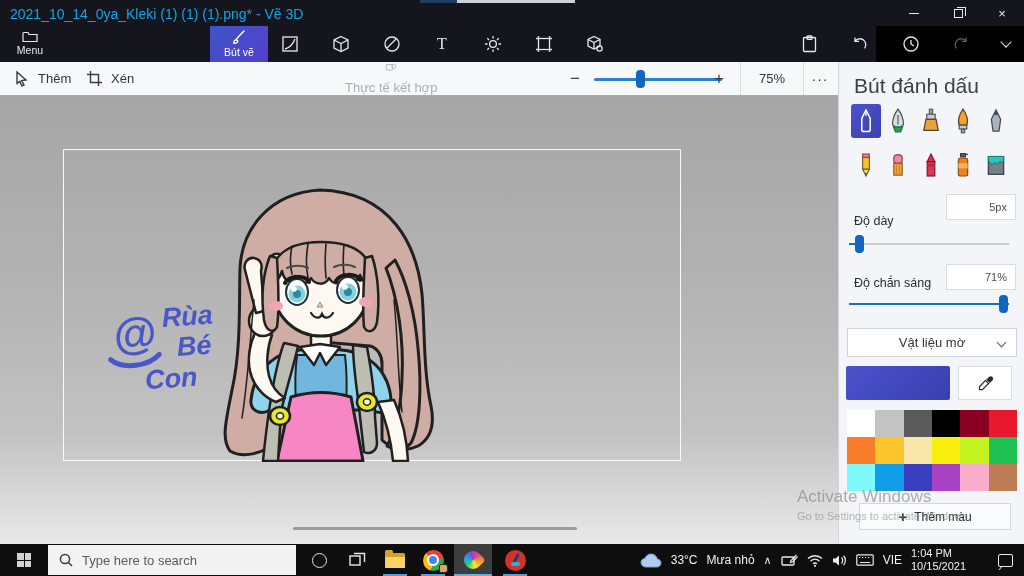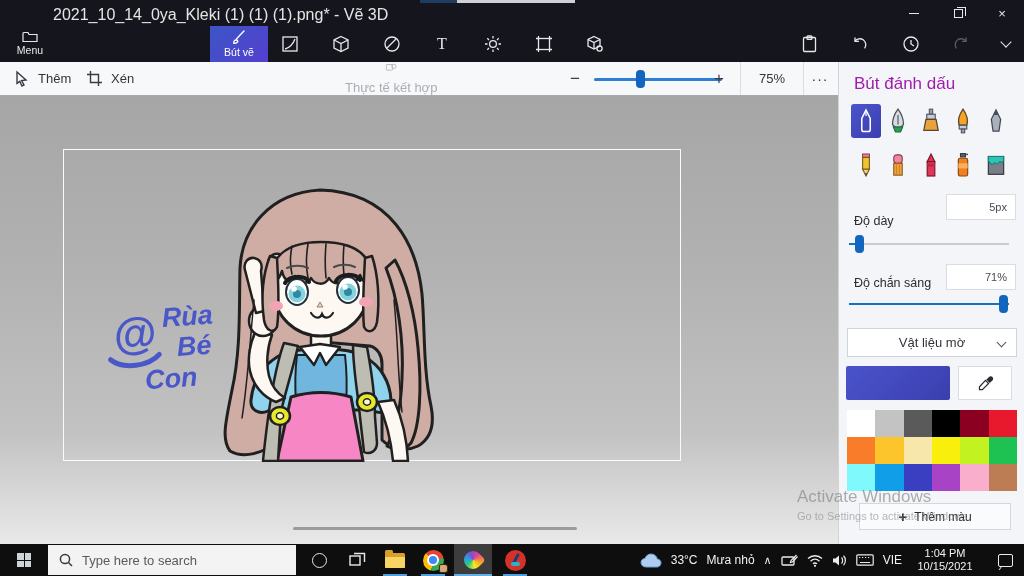--- a/index.html
+++ b/index.html
@@ -4,29 +4,29 @@
 <style>
   * { margin:0; padding:0; box-sizing:border-box; }
   body { width:1024px; height:576px; overflow:hidden; font-family:"Liberation Sans",sans-serif; background:#000; }
   .screen { position:relative; width:1024px; height:576px; overflow:hidden; }
 
   
   .titlebar { position:absolute; left:0; top:0; width:1024px; height:26px; background:#15161d; }
   .strip-blue  { position:absolute; left:420; top:0; width:37px; height:3px; background:#1f3d60; }
   .strip-light { position:absolute; left:457px; top:0; width:118px; height:3px; background:#ccd1d7; }
   .strip-blue { left:420px; }
-  .title-text { position:absolute; left:10px; top:6px; font-size:16px; color:#e5e5e5; white-space:nowrap;margin-left:43px; }
+  .title-text { position:absolute; left:10px; top:6px; font-size:14px; color:#0ea5e9; white-space:nowrap; }
   .win-btn { position:absolute; top:0; width:44px; height:26px; display:flex; align-items:center; justify-content:center; color:#e8e8ec; }
   .wb-min { right:88px; } .wb-max { right:44px; } .wb-close { right:0; font-size:13px; }
   .min-glyph { width:10px; height:0; border-top:1px solid #e8e8ec; }
   .max-glyph { width:9px; height:9px; border:1px solid #e8e8ec; position:relative; }
   .max-glyph::before { content:""; position:absolute; left:2px; top:-3px; width:8px; height:8px; border:1px solid #e8e8ec; border-left:none; border-bottom:none; }
 
   
-  .toolbar-dark { position:absolute; left:0; top:26px; width:1024px; height:36px; background:#15161d; }
+  .toolbar-dark { position:absolute; left:0; top:26px; width:876px; height:36px; background:#15161d; }
   .menu-item { position:absolute; left:8px; top:2px; width:44px; height:33px; display:flex; flex-direction:column; align-items:center; color:#e8e8ec; }
   .menu-item svg { margin-top:2px; }
   .menu-label { font-size:10.5px; margin-top:1px; }
   .brush-tab { position:absolute; left:210px; top:0; width:58px; height:36px; background:linear-gradient(135deg,#3d55c6,#5340cf); display:flex; flex-direction:column; align-items:center; justify-content:center; color:#fff; }
   .brush-tab .lbl { font-size:10.5px; margin-top:1px; }
   .tb-icon { position:absolute; top:6px; width:24px; height:24px; display:flex; align-items:center; justify-content:center; color:#e8e8ec; }
   .tb-icon svg { stroke:#e8e8ec; fill:none; stroke-width:1.3; }
   .t-glyph { font-size:16px; font-family:"Liberation Serif",serif; }
   .disabled-icon svg { stroke:#5c5d68 !important; }
   .chev-down { width:8px; height:8px; border-right:1.5px solid #e8e8ec; border-bottom:1.5px solid #e8e8ec; transform:rotate(45deg); margin-top:-4px; }
@@ -51,21 +51,21 @@
   .canvas svg { position:absolute; left:0; top:0; }
   .hscrollbar { position:absolute; left:293px; top:431px; width:284px; height:3px; background:#9b9b9b; border-radius:2px; }
 
   
   .watermark { position:absolute; left:797px; top:487px; width:230px; color:#7e7e7e; opacity:.62; z-index:60; pointer-events:none; }
   .watermark .l1 { font-size:17px; }
   .watermark .l2 { font-size:11px; margin-top:3px; color:#8b8b8b; }
 
   
   .panel { position:absolute; left:838px; top:62px; width:186px; height:482px; background:#f3f5f8; border-left:1px solid #d2d4d8; }
-  .panel-title { position:absolute; left:15px; top:12px; font-size:17px; color:#a21caf; }
+  .panel-title { position:absolute; left:15px; top:12px; font-size:21px; color:#404040; }
   .brush-grid { position:absolute; left:12px; top:42px; width:162px; display:grid; grid-template-columns:repeat(5,1fr); grid-row-gap:10px; }
   .brush-cell { width:30px; height:34px; display:flex; align-items:center; justify-content:center; border-radius:3px; }
   .brush-cell.selected { background:linear-gradient(135deg,#4c54cb,#3b3fb0); }
   .field-label { position:absolute; left:15px; font-size:12.5px; color:#2b2b33; }
   .value-box { position:absolute; left:107px; width:70px; height:26px; background:#fff; border:1px solid #d9dce1; font-size:11px; color:#4b4b52; display:flex; align-items:center; justify-content:flex-end; padding-right:8px; }
   .pslider { position:absolute; left:10px; width:160px; height:20px; }
   .ps-track { position:absolute; left:0; top:9px; width:100%; height:2px; background:#c9cbce; }
   .ps-fill { position:absolute; left:0; top:9px; height:2px; background:#1472bf; }
   .ps-thumb { position:absolute; top:1px; width:9px; height:18px; background:#1266c0; border-radius:4px; margin-left:-4px; }
   .dropdown { position:absolute; left:8px; top:266px; width:170px; height:29px; background:#fff; border:1px solid #cfd3da; display:flex; align-items:center; justify-content:center; font-size:13px; color:#33333b; }
@@ -96,21 +96,21 @@
   .chrome-icon::before { content:""; position:absolute; left:4.5px; top:4.5px; width:12px; height:12px; background:#fff; border-radius:50%; }
   .chrome-icon::after { content:""; position:absolute; left:6.5px; top:6.5px; width:8px; height:8px; background:#4285f4; border-radius:50%; }
   .paw { position:absolute; right:-4px; bottom:-2px; width:9px; height:9px; background:#d8a877; border-radius:2px 3px 3px 2px; border:1px solid #3a2c1c; }
   .paint3d-icon { width:18px; height:18px; background:conic-gradient(#e84393,#f5a623,#f9e82e,#2ecc71,#2e9be8,#7a4fd0,#e84393); border-radius:50% 4px 50% 50%; transform:rotate(45deg); }
   .redapp-icon { position:relative; width:21px; height:21px; border-radius:50%; background:#d33227; }
   .redapp-icon::before { content:""; position:absolute; left:9px; top:3px; width:3px; height:13px; background:#1d3a7c; transform:rotate(28deg); border-radius:2px; }
   .redapp-icon::after { content:""; position:absolute; left:6px; top:12px; width:9px; height:4px; background:#27b3c9; border-radius:2px; }
   .tray { margin-left:auto; height:32px; display:flex; align-items:center; gap:9px; padding-right:2px; color:#f2f2f2; }
   .tray .txt { font-size:12px; white-space:nowrap; }
   .tray-chev { font-size:11px; color:#e8e8e8; }
-  .clock { text-align:center; font-size:11px; line-height:13px; width:68px; }
+  .clock { font-size:11px; line-height:13px; width:68px; }
   .action-center { width:34px; height:32px; display:flex; align-items:center; justify-content:center; }
   .ac-bubble { position:relative; width:15px; height:13px; border:1.4px solid #ececec; border-radius:2px; }
   .ac-bubble::after { content:""; position:absolute; left:1px; bottom:-4px; width:5px; height:4px; border-left:1.4px solid #ececec; transform:skewX(-35deg); }
 </style>
 </head>
 <body>
 
 <div class="screen">
 
   <div class="titlebar">

